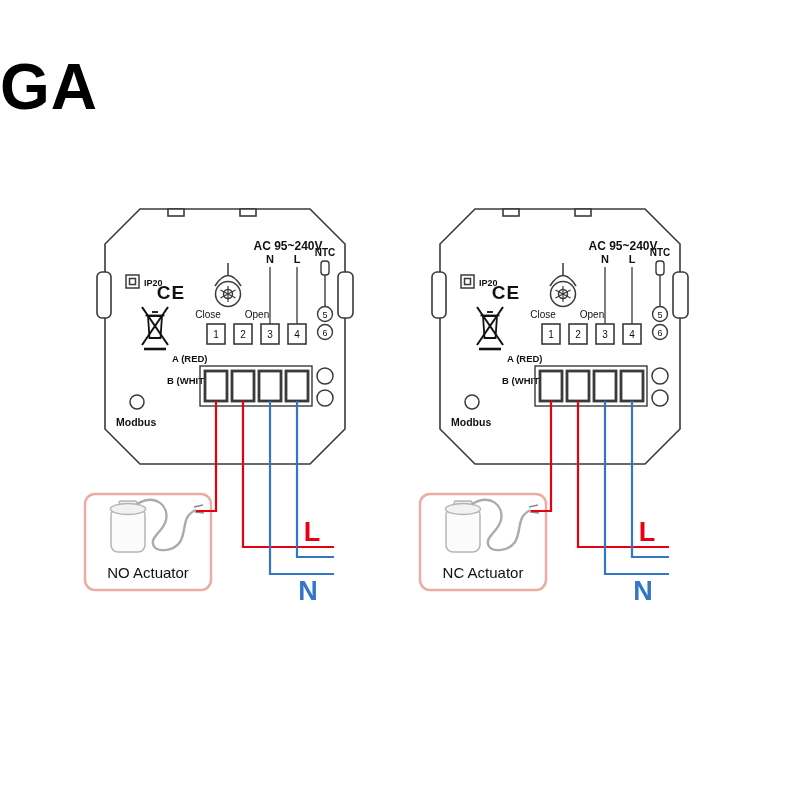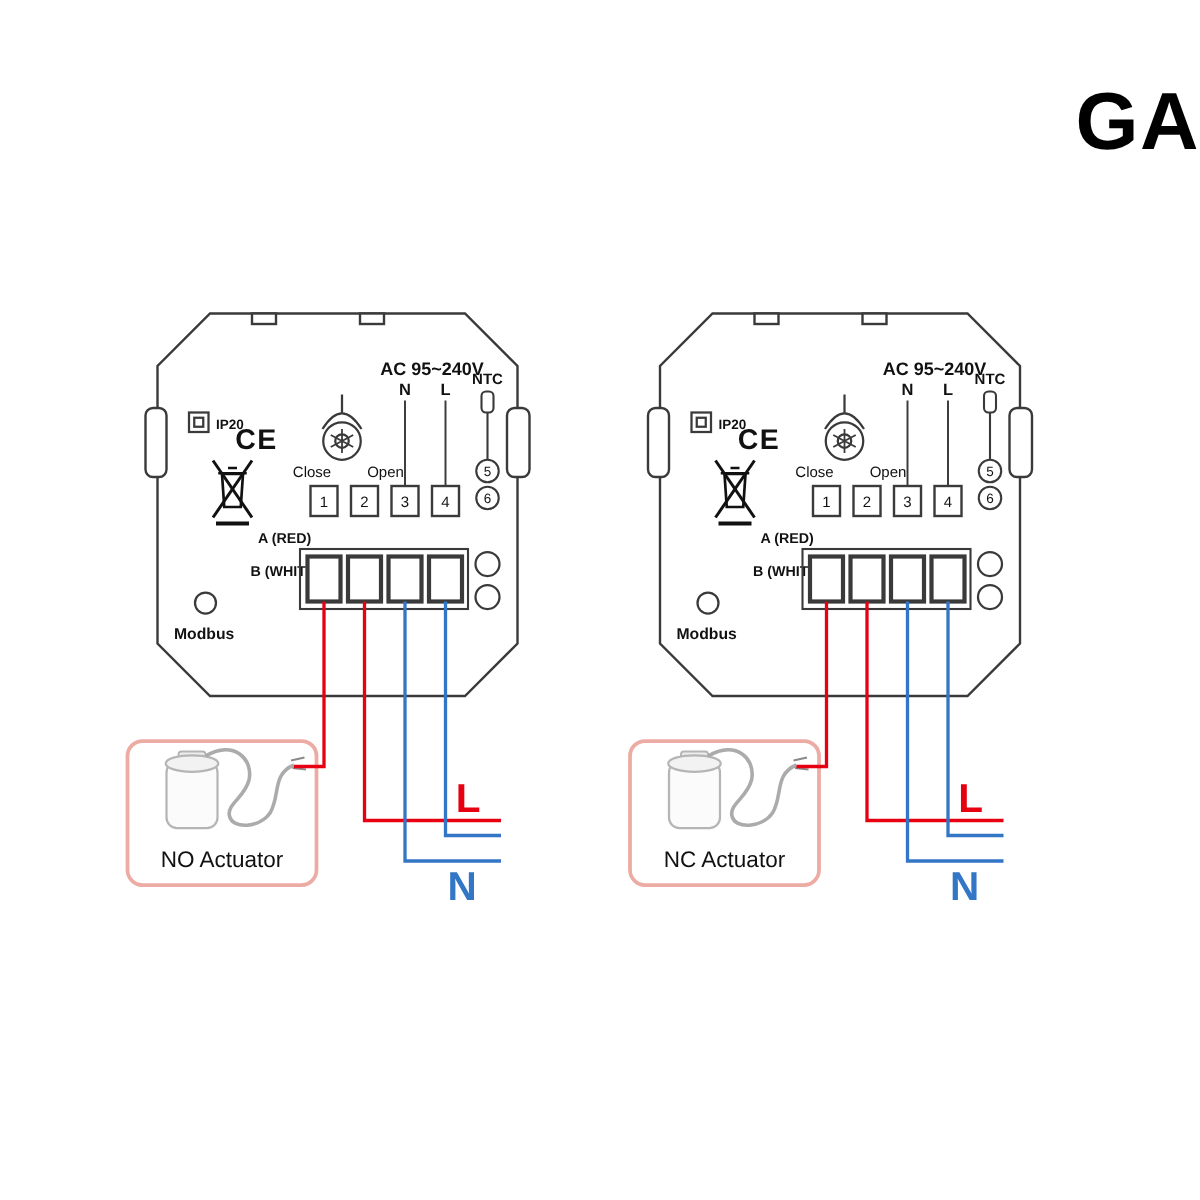--- a/index.html
+++ b/index.html
@@ -1,20 +1,20 @@
 <!DOCTYPE html>
 <html style="--live-wire: #e60012; --neutral-wire: #3376c6; --outline: #3a3a3a; --actuator-box-border: #ecaba3; --text: #111111;"><head>
 <meta charset="utf-8">
 <style>
   * { margin:0; padding:0; box-sizing:border-box; }
   html,body { width:800px; height:800px; background:#ffffff; font-family:"Liberation Sans",sans-serif; }
   .canvas { position:relative; width:800px; height:800px; background:#fff; overflow:hidden; }
   .title {
     position:absolute; top:50px; left:0; width:100%;
-    text-align:right; font-size:54px; font-weight:600; color:#000;
+    text-align:left; font-size:64px; font-weight:600; color:#000;
     font-family:"Liberation Sans",sans-serif; letter-spacing:1px;
   }
   .unit { position:absolute; top:199px; width:320px; height:430px; }
   #left-unit { left:70px; }
   #right-unit { left:405px; }
   svg text { fill:var(--text,#111111); stroke:none; font-family:"Liberation Sans",sans-serif; }
   .ink { stroke:var(--outline,#3a3a3a); }
   .wire-red  { stroke:var(--live-wire,#e60012); fill:none; }
   .wire-blue { stroke:var(--neutral-wire,#3376c6); fill:none; }
   .label-L { fill:var(--live-wire,#e60012); }

